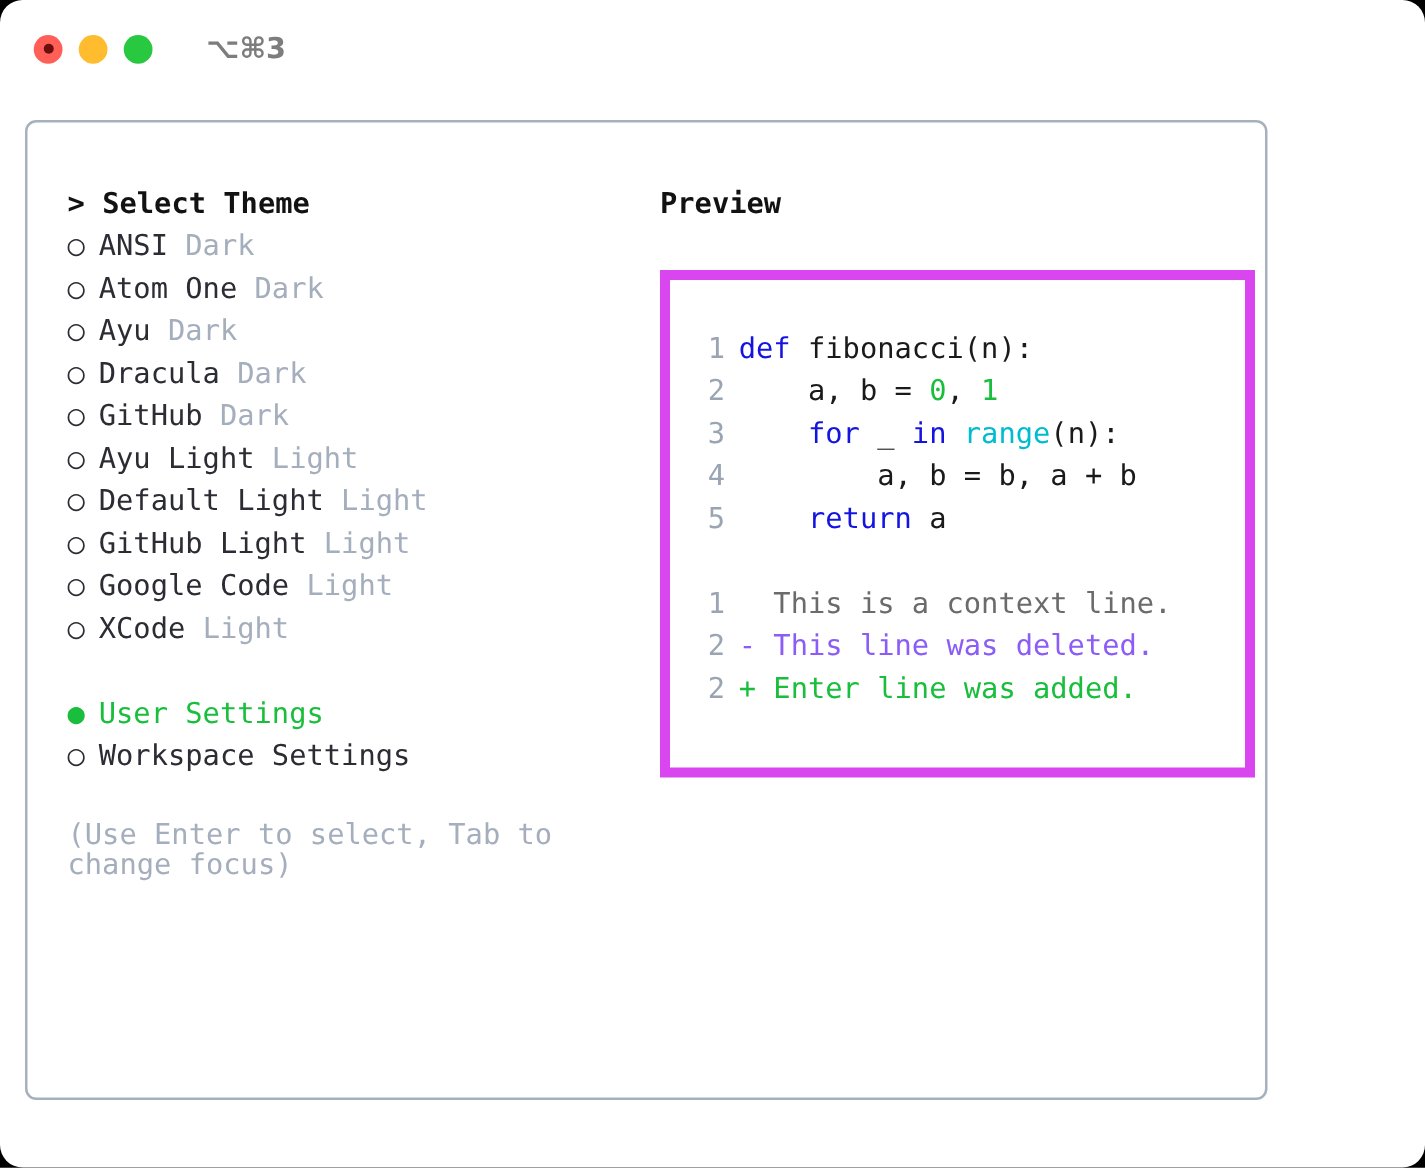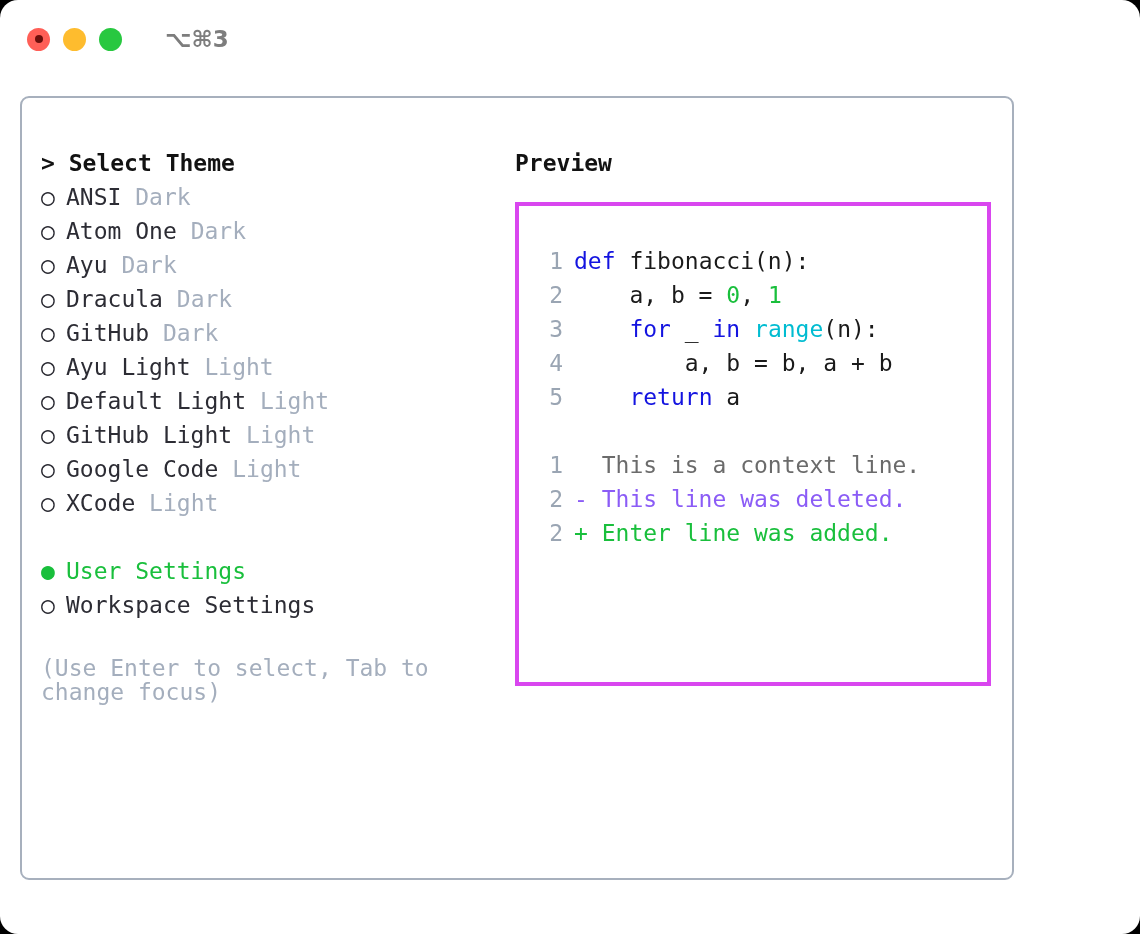--- a/index.html
+++ b/index.html
@@ -78,21 +78,21 @@
     top: 96px;
     width: 994px;
     height: 784px;
     border: 2px solid #a7b0bd;
     border-radius: 9px;
     background: #ffffff;
   }
 
   .panel-inner {
     position: absolute;
-    left: 3px; top: 0;
+    left: 16px; top: 0;
     width: 100%; height: 100%;
     display: flex;
   }
 
   .col-left {
     width: 480px;
     padding: 48px 0 0 16px;
   }
   .col-right {
     flex: 1;
@@ -147,25 +147,25 @@
   
   .preview-title {
     font-size: 23px;
     font-weight: 700;
     color: #121212;
     line-height: 34px;
     margin-left: 10px;
   }
 
   .preview-box {
-    margin-top: 22px;
+    margin-top: 36px;
     margin-left: 10px;
     width: 476px;
-    height: 484px;
-    border: 4px solid #d946ef;
+    height: 406px;
+    border: 8px solid #d946ef;
     background: #ffffff;
     padding: 38px 0 0 0;
   }
 
   .code-line {
     font-size: 23px;
     line-height: 34px;
     white-space: pre;
     color: #1a1a1a;
     padding-left: 16px;

